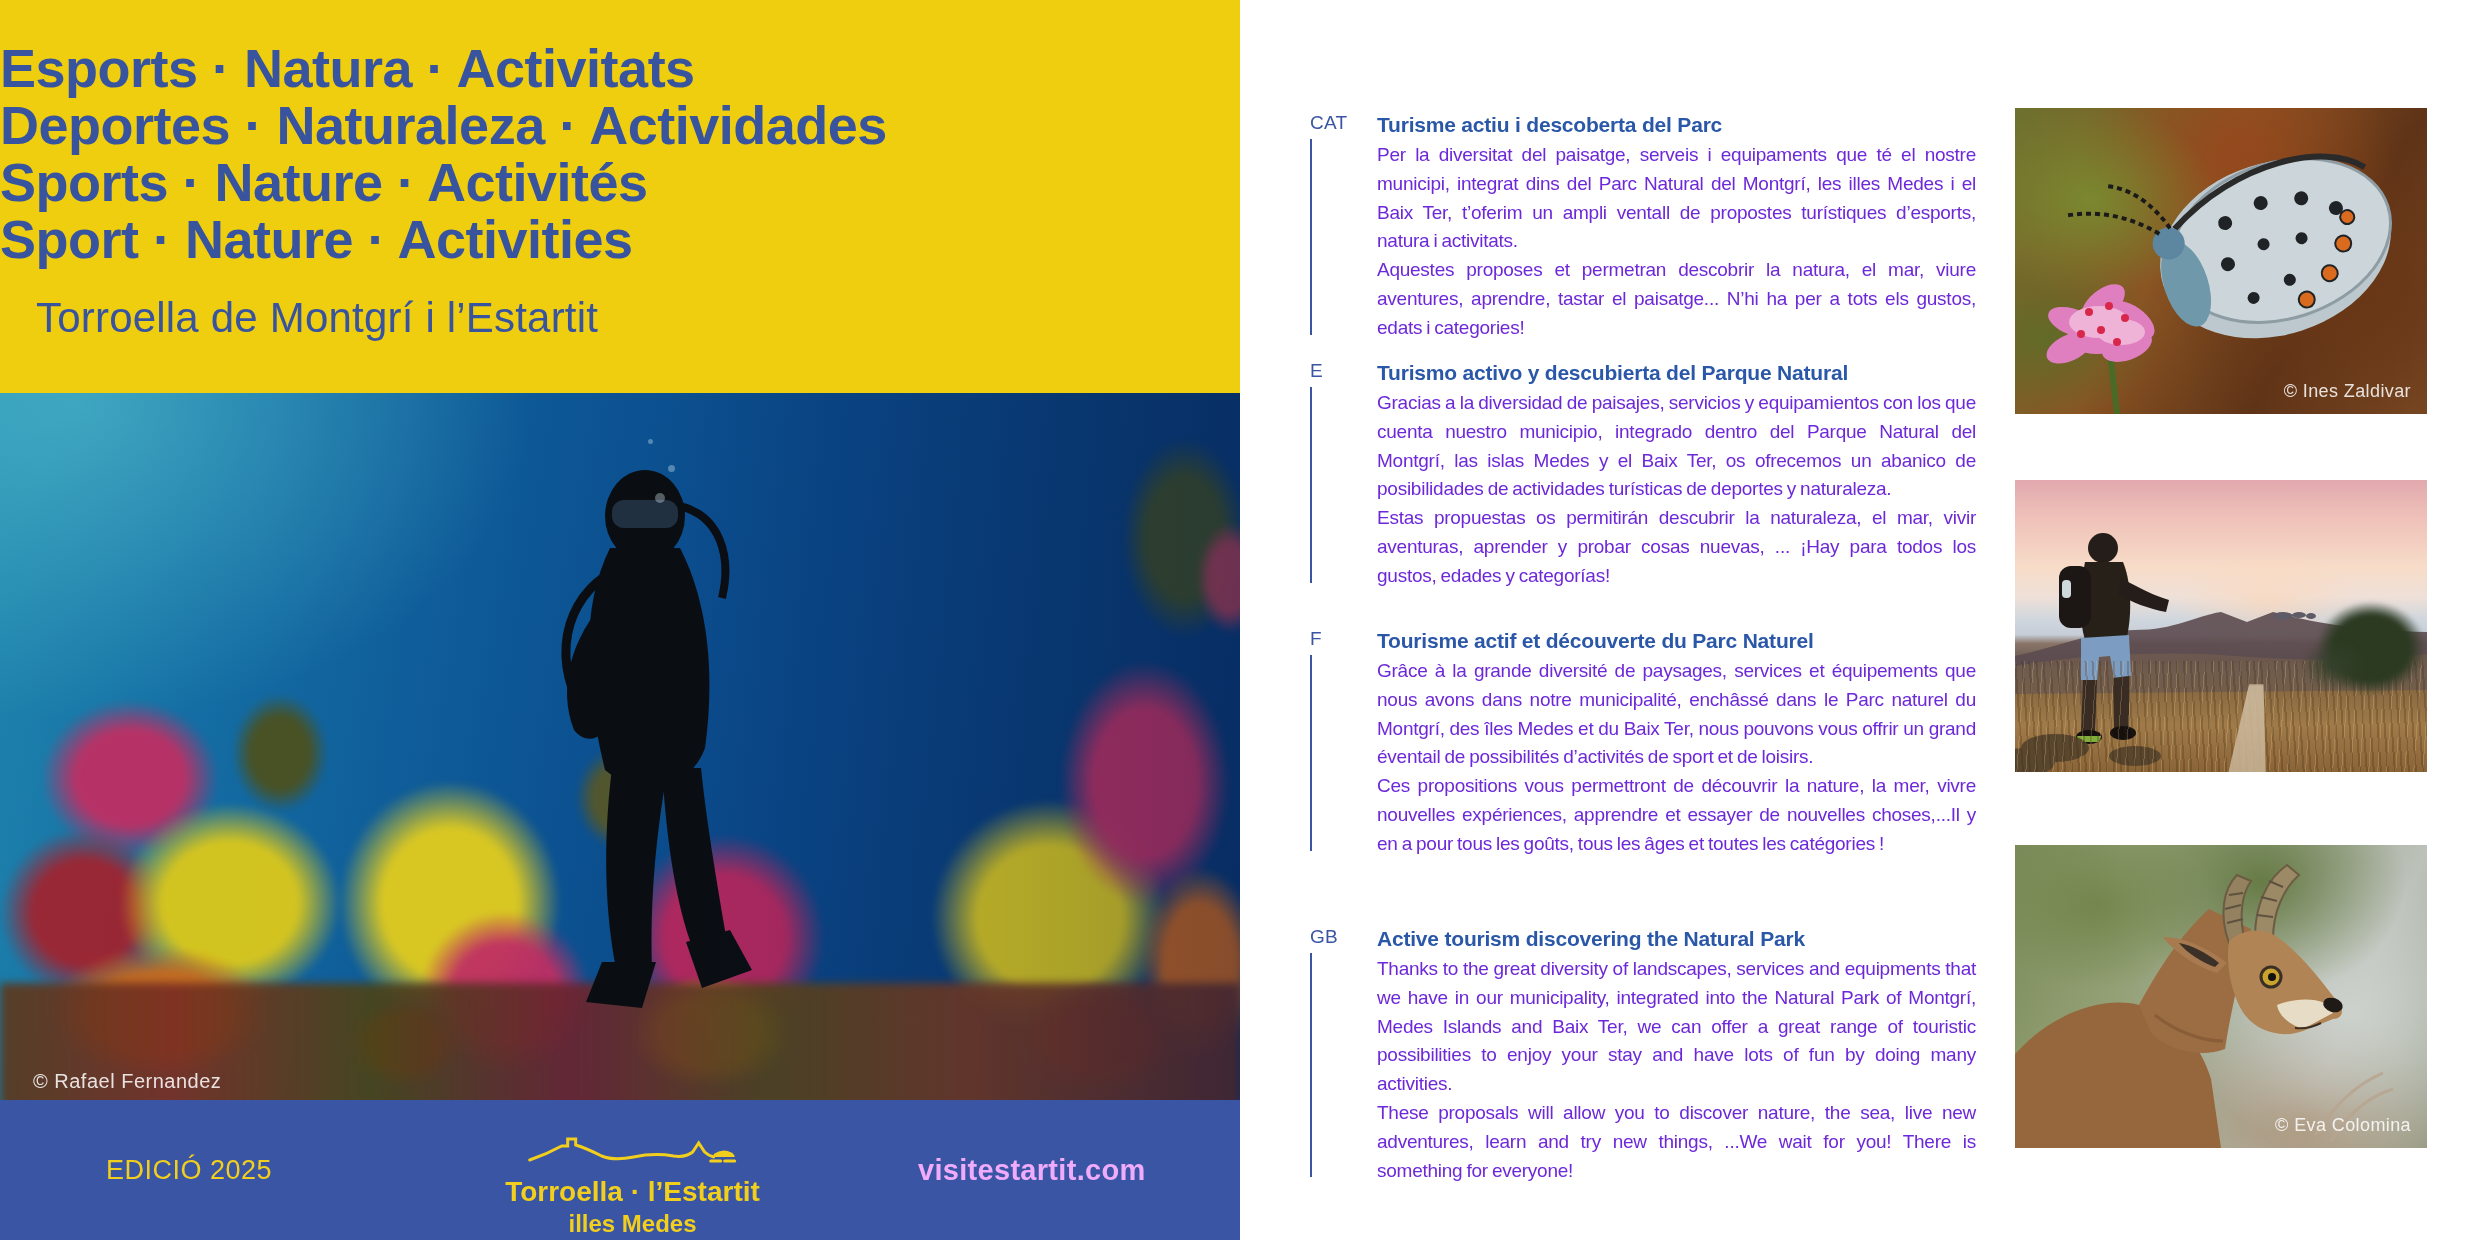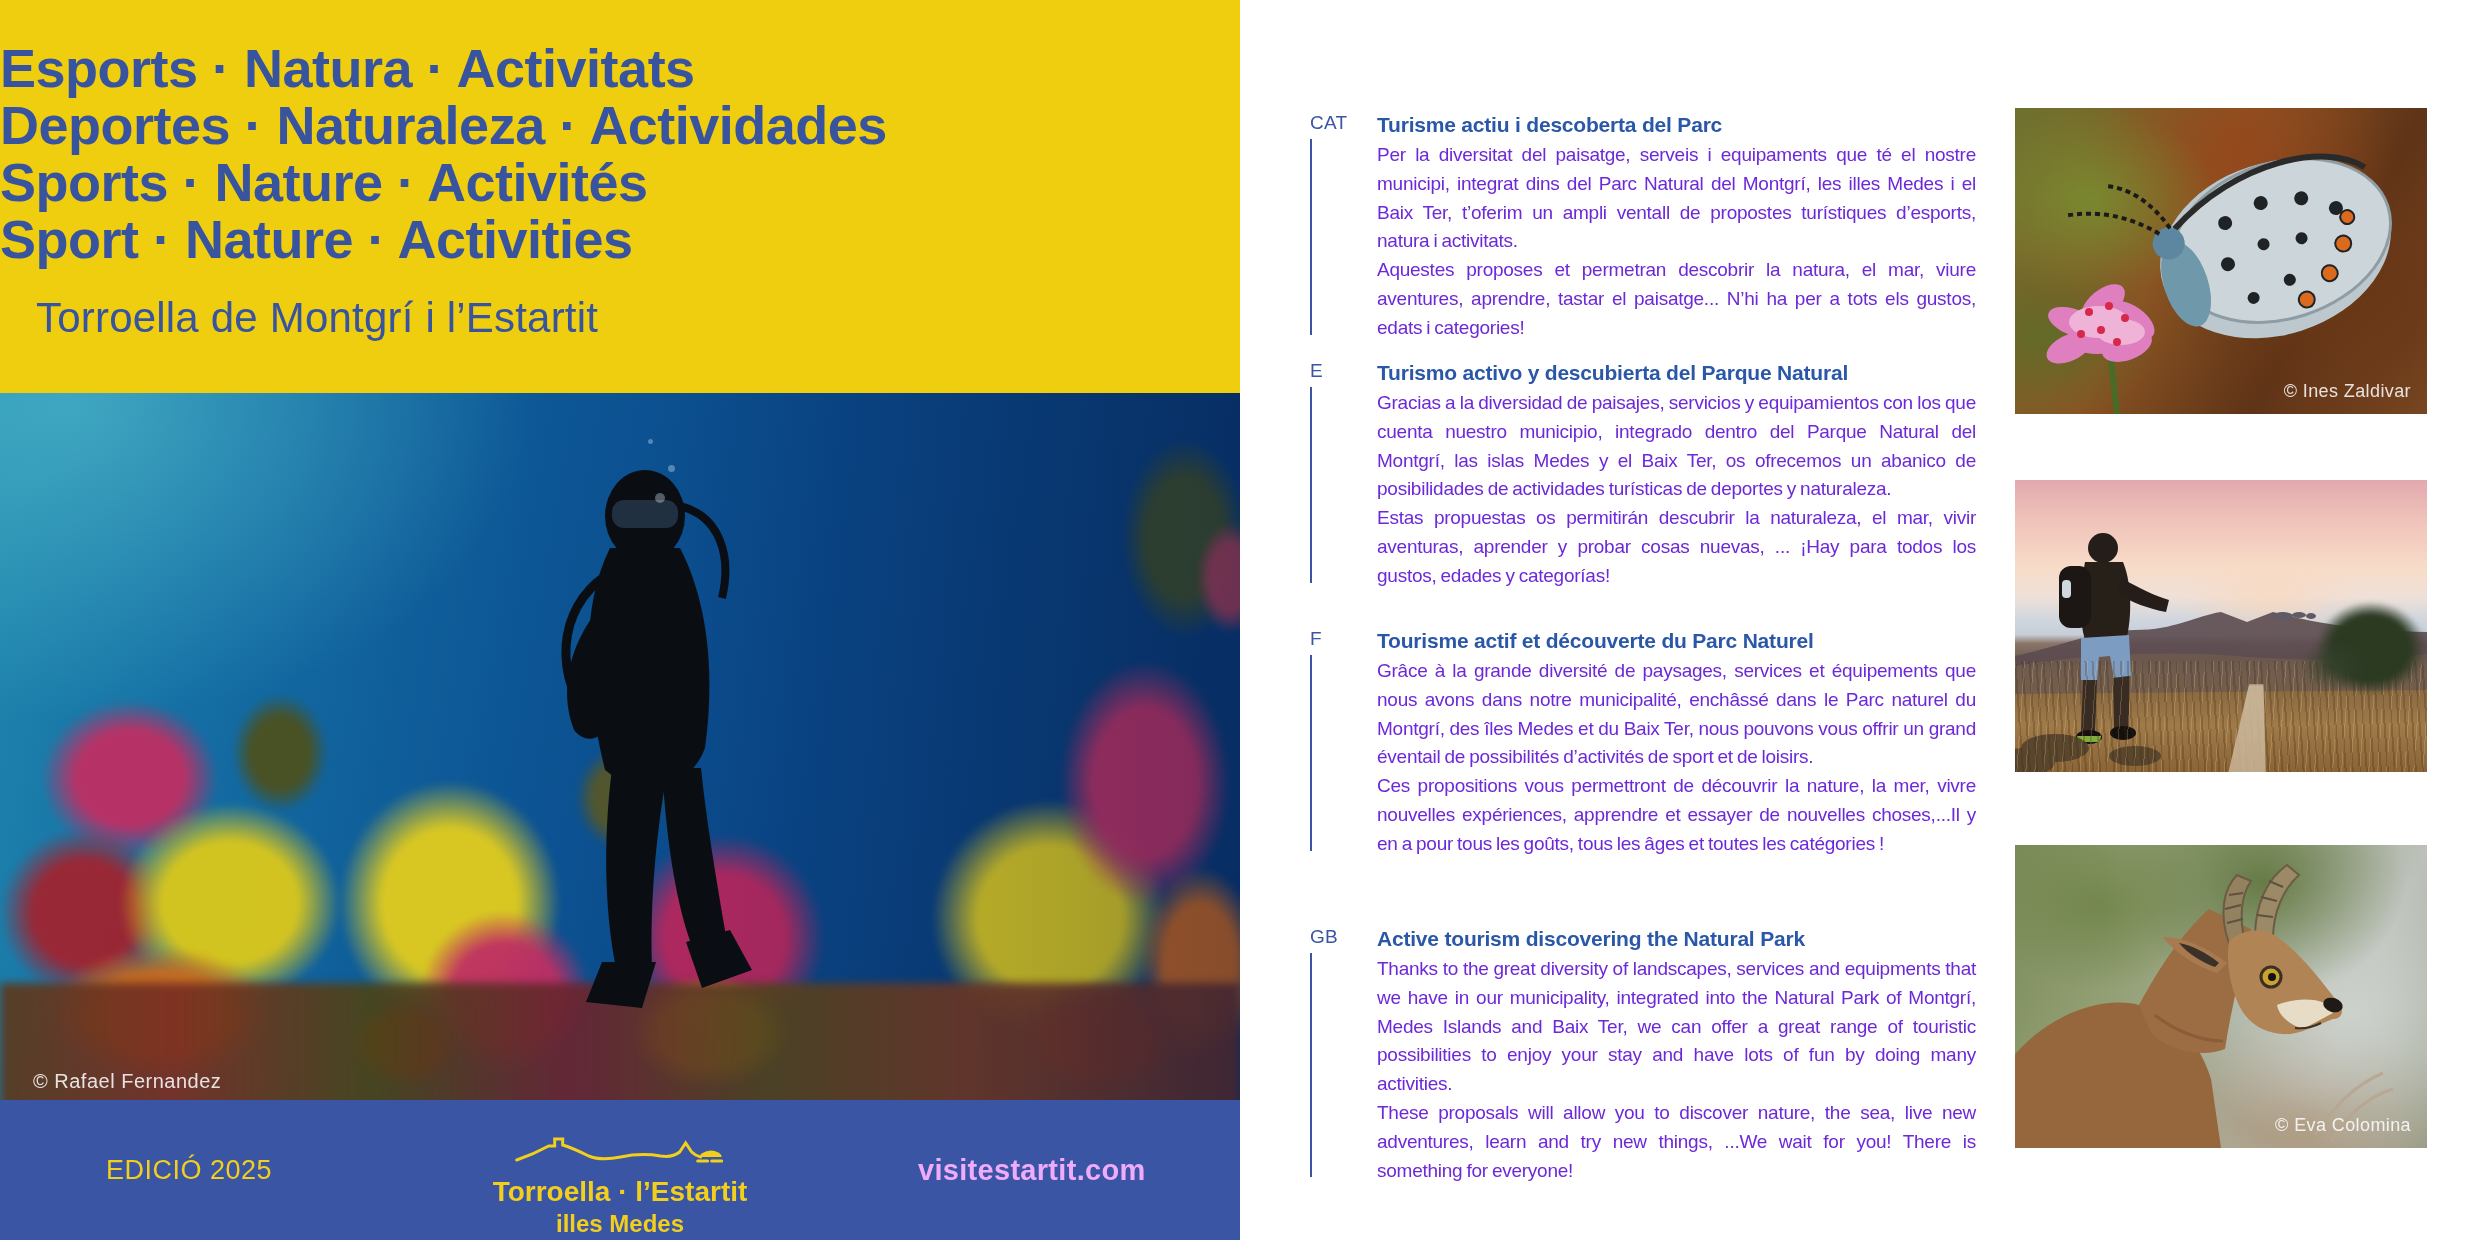--- a/index.html
+++ b/index.html
@@ -24,21 +24,21 @@
         background:radial-gradient(closest-side,var(--c) 0%,var(--c) 45%,transparent 74%);
         filter:blur(3px);opacity:.95;}
   .reef-floor{position:absolute;left:0;top:590px;width:1240px;height:130px;filter:blur(4px);opacity:.92;
         background:linear-gradient(90deg,#5a3a1e,#7a2f22 14%,#4a4418 30%,#6b2430 46%,#54431c 62%,#7a3a20 78%,#5e2a28 100%);}
   .diver{position:absolute;left:480px;top:55px;width:320px;height:560px;}
   .bubble{position:absolute;border-radius:50%;background:rgba(220,240,250,.35);}
   .photo-credit{position:absolute;color:rgba(255,255,255,.85);font-size:20px;letter-spacing:.5px;}
   .credit-main{left:33px;top:677px;}
 
   
-  .cover-footer{position:absolute;left:0;top:1100px;width:1240px;height:140px;background:#3A55A4;}
+  .cover-footer{position:absolute;left:0;top:1100px;width:1240px;height:140px;background:#3A55A4;padding-left:25px;}
   .edition{position:absolute;left:106px;top:0;height:140px;display:flex;align-items:center;
            color:#F2CF1C;font-size:27px;letter-spacing:.5px;}
   .footer-logo{position:absolute;left:50%;transform:translateX(-50%);top:30px;text-align:center;color:#F2CF1C;}
   .footer-logo .l1{font-size:28px;font-weight:bold;margin-top:8px;}
   .footer-logo .l2{font-size:24px;font-weight:bold;margin-top:2px;}
   .website{position:absolute;left:918px;top:0;height:140px;display:flex;align-items:center;
            color:#f0abfc;font-size:29px;font-weight:bold;letter-spacing:.3px;cursor:pointer;}
 
   
   .rp{position:absolute;left:1240px;top:0;width:1240px;height:1240px;background:#ffffff;}

